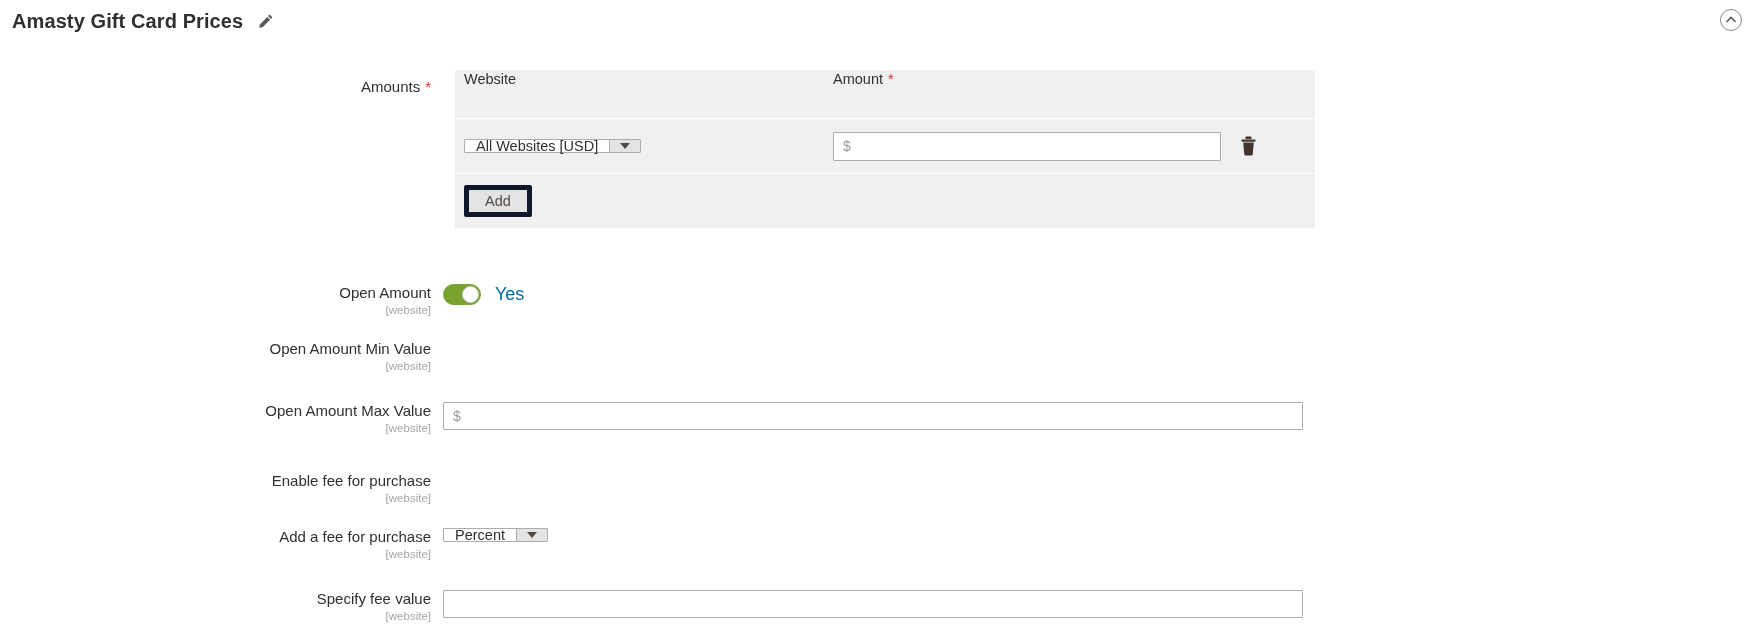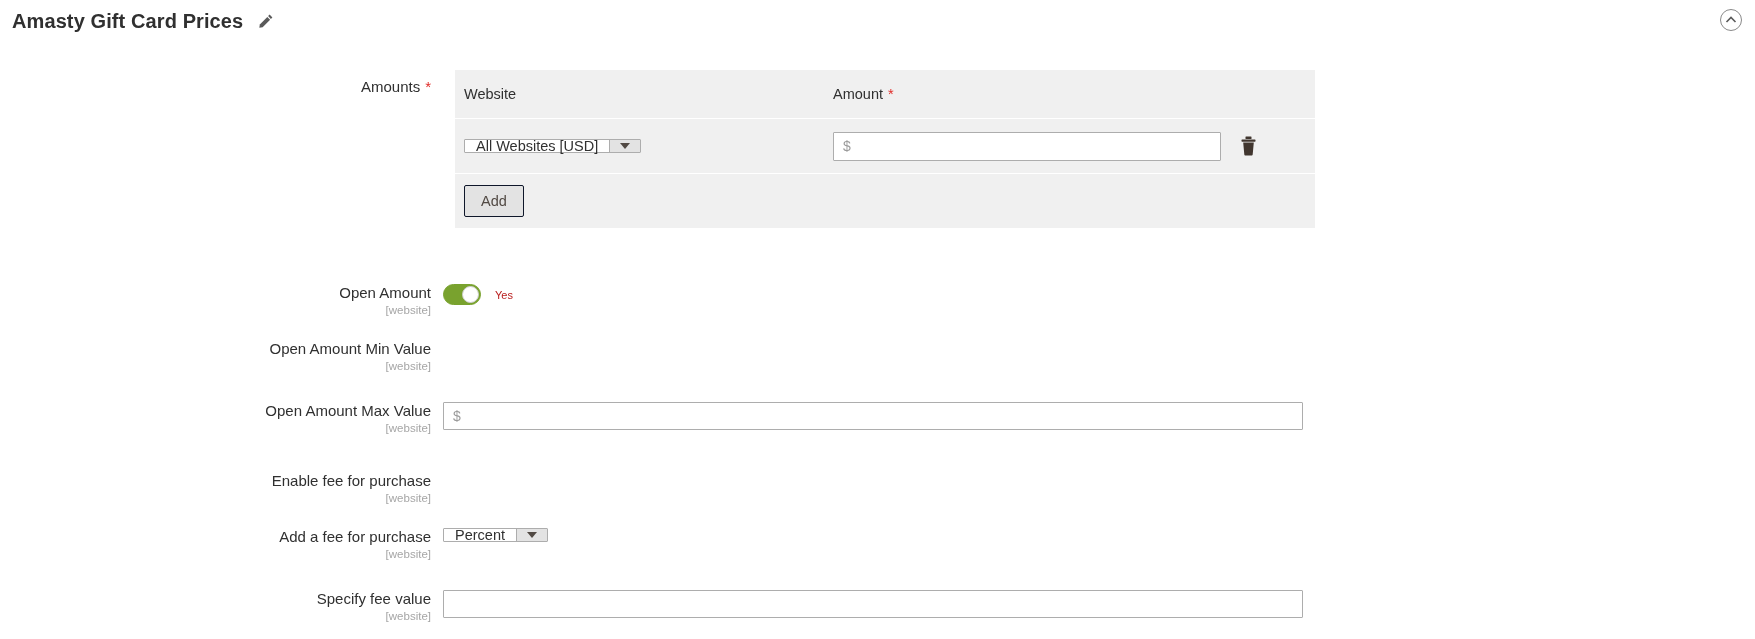--- a/index.html
+++ b/index.html
@@ -164,37 +164,36 @@
     right: 1px;
     width: 17px;
     height: 17px;
     border-radius: 50%;
     background: #ffffff;
     border: 1px solid #cfcfcf;
     box-sizing: border-box;
   }
   .toggle-text {
     margin-left: 14px;
-    font-size: 11px;
-    color: #b91c1c;
+    font-size: 18px;
+    color: #0369a1;
   }
 
   
   .amounts-table {
     position: absolute;
     left: 455px;
     top: 70px;
     width: 860px;
     background: #f0f0f0;
     box-sizing: border-box;
   }
   .at-head {
     display: flex;
     height: 48px;
-    align-items: center;
     border-bottom: 1px solid #ffffff;
   }
   .at-col-website { width: 378px; padding-left: 9px; box-sizing: border-box; }
   .at-col-amount  { flex: 1 1 auto; }
   .at-th {
     font-size: 14.5px;
     color: #303030;
   }
   .at-th .req { color: #e02b27; margin-left: 5px; }
 
@@ -224,21 +223,21 @@
     display: flex;
     align-items: center;
     padding-left: 9px;
     box-sizing: border-box;
   }
   .add-btn {
     height: 32px;
     min-width: 58px;
     padding: 0 16px;
     background: #e3e3e3;
-    border: 1px solid #0f172a;
+    border: 5px solid #0f172a;
     border-radius: 2px;
     font-family: "Liberation Sans", sans-serif;
     font-size: 14.5px;
     color: #514943;
     cursor: pointer;
   }
 </style>
 </head>
 <body>
 

